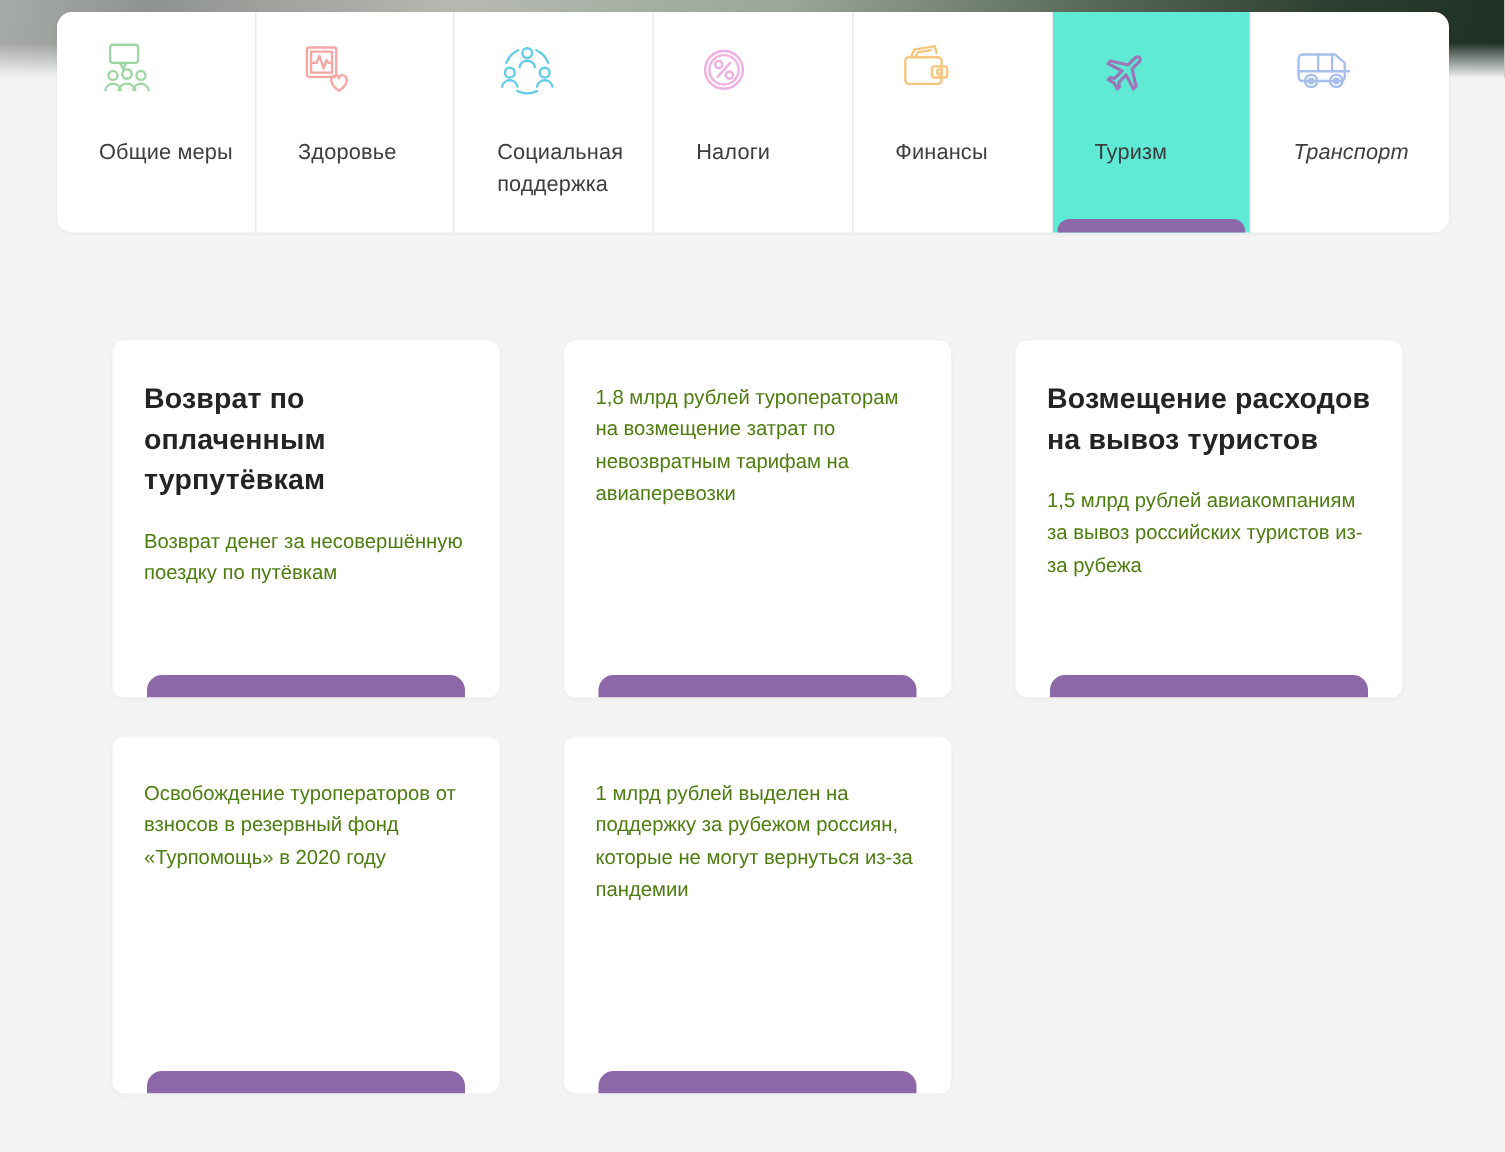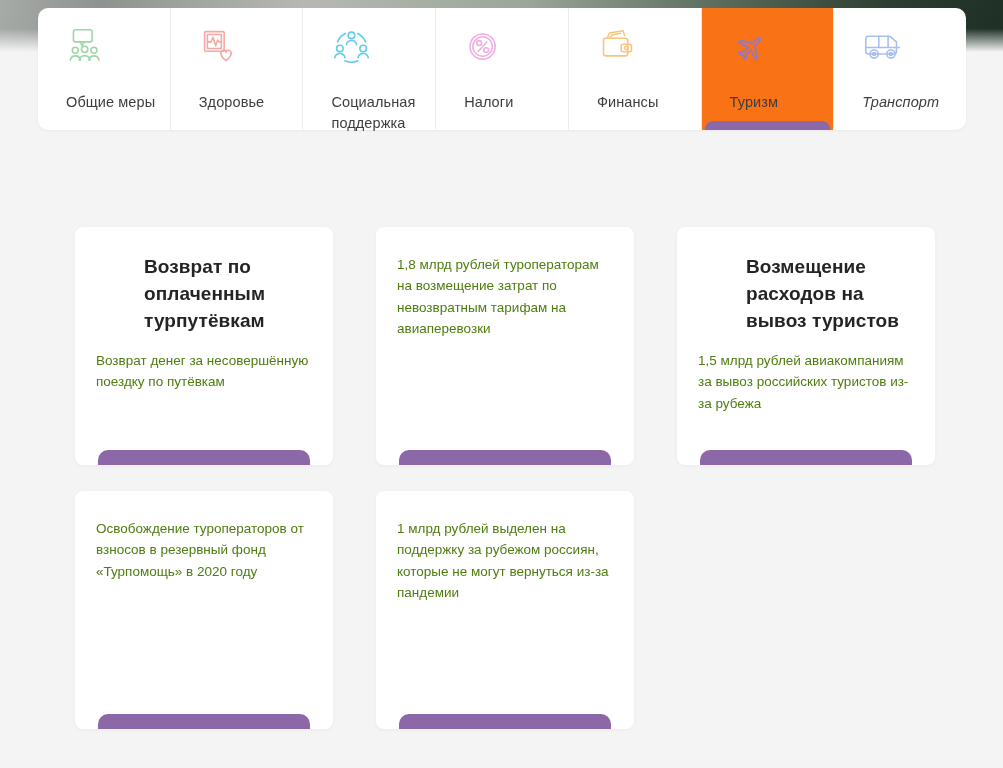--- a/index.html
+++ b/index.html
@@ -13,33 +13,33 @@
   
   .photo-strip {
     position:absolute; top:0; left:0; width:1003px; height:52px;
     background-image:
       linear-gradient(to bottom, rgba(244,244,245,0) 55%, #f4f4f5 100%),
       linear-gradient(100deg, #a7aba7 0%, #8f938f 10%, #b6b9b2 30%,
                       #9aa79a 52%, #58695a 72%, #2c3e31 88%, #1e3026 100%);
   }
   
   .tabbar {
-    position:absolute; left:38px; top:8px; width:928px; height:122px;
+    position:absolute; left:38px; top:8px; width:928px; height:147px;
     background:#ffffff; border-radius:10px;
     display:flex;
     box-shadow:0 1px 3px rgba(0,0,0,0.05);
   }
   .tab {
     flex:1 1 0; position:relative;
     padding:19px 8px 0 28px;
     border-right:1px solid #ececee;
     cursor:pointer;
   }
   .tab:last-child { border-right:none;font-style:italic; }
-  .tab.active { background:#f97316; }
+  .tab.active { background:#5eead4; }
   .tab-indicator {
     position:absolute; left:3px; right:3px; bottom:0; height:9px;
     background:#8d68a8; border-radius:8px 8px 0 0;
   }
   .tab-icon { width:41px; height:41px; display:block; }
   .tab-icon path, .tab-icon rect, .tab-icon circle, .tab-icon line, .tab-icon polyline {
     fill:none; stroke-width:1.7; stroke-linecap:round; stroke-linejoin:round;
   }
   .tab-label {
     margin-top:24px; font-size:14.5px; color:#3d3d3d; line-height:1.45;
@@ -53,21 +53,21 @@
   }
   .card {
     position:relative; width:258px; height:238px;
     background:#ffffff; border-radius:8px;
     padding:27px 21px 0 21px;
     box-shadow:0 1px 4px rgba(0,0,0,0.04);
     overflow:hidden;
   }
   .card-title {
     font-size:19px; font-weight:bold; color:#242424;
-    line-height:1.42; margin-bottom:15px; letter-spacing:0.1px;margin-left:48px;
+    line-height:1.42; margin-bottom:15px; letter-spacing:0.1px;
   }
   .card-desc {
     font-size:13.5px; color:#4d7c0f; line-height:1.58;
   }
   .card-button {
     position:absolute; bottom:0; left:50%; transform:translateX(-50%);
     width:212px; height:15px; background:#8d68a8;
     border-radius:10px 10px 0 0; border:none; cursor:pointer; display:block;
   }
 </style>

